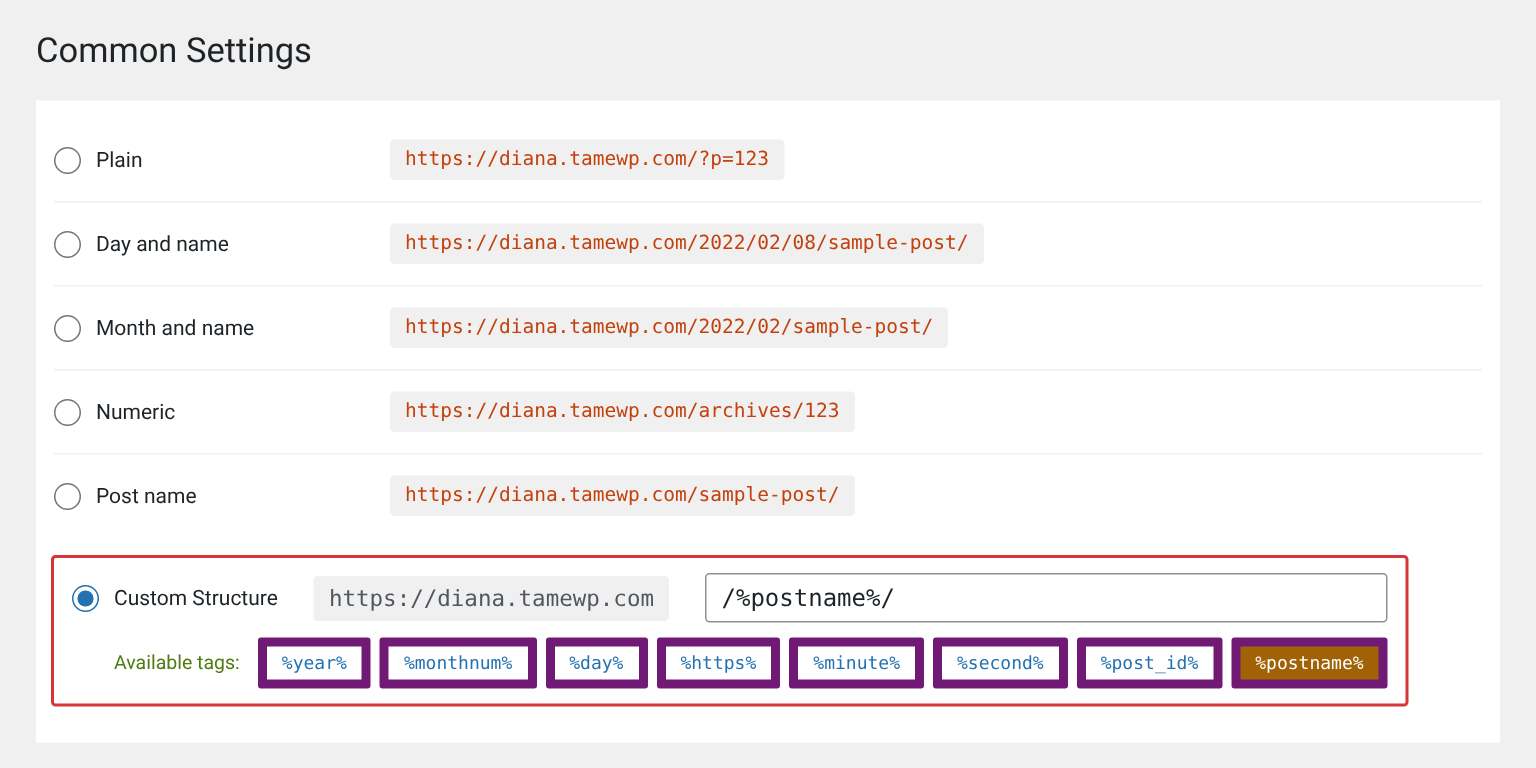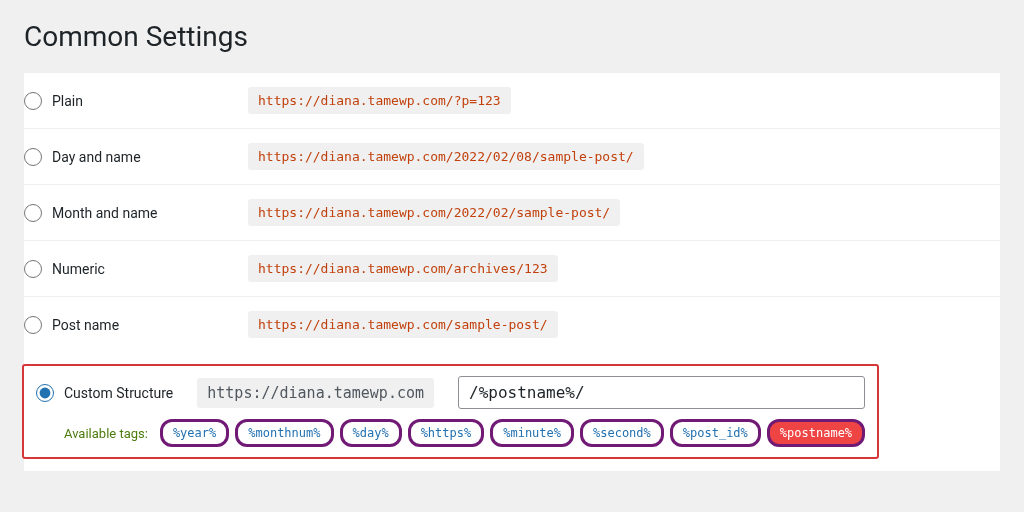--- a/index.html
+++ b/index.html
@@ -4,28 +4,28 @@
   <style>
     * { box-sizing: border-box; margin: 0; padding: 0; }
     body {
       font-family: -apple-system, BlinkMacSystemFont, "Segoe UI", Roboto, Oxygen, sans-serif;
       background: #f0f0f1;
       padding: 20px 24px;
       font-size: 14px;
       color: #1d2327;
     }
     .page-title {
-      font-size: 28px;
+      font-size: 23px;
       font-weight: 400;
       color: #1d2327;
       margin-bottom: 20px;
     }
     .settings-container {
       background: #fff;
-      padding: 0;
+      padding: 12px;
     }
     .setting-row {
       display: flex;
       align-items: center;
       padding: 14px 0;
       border-bottom: 1px solid #f0f0f1;
       gap: 24px;
     }
     .setting-row:last-child {
       border-bottom: none;
@@ -92,30 +92,30 @@
       flex-wrap: wrap;
       padding-left: 28px;
     }
     .available-tags-label {
       font-size: 13px;
       color: #4d7c0f;
       margin-right: 4px;
     }
     .tag-button {
       padding: 4px 10px;
-      border: 3px solid #701a75;
-      border-radius: 12px;
+      border: 6px solid #701a75;
+      border-radius: 2px;
       background: #fff;
       color: #2271b1;
       font-size: 12px;
       cursor: pointer;
       font-family: monospace;
     }
     .tag-button.active {
-      background: #ef4444;
+      background: #a16207;
       color: #fff;
     }
     .outer-wrapper {
       max-width: 980px;
     }
   </style>
 </head>
 <body>
 
 <div class="outer-wrapper">

